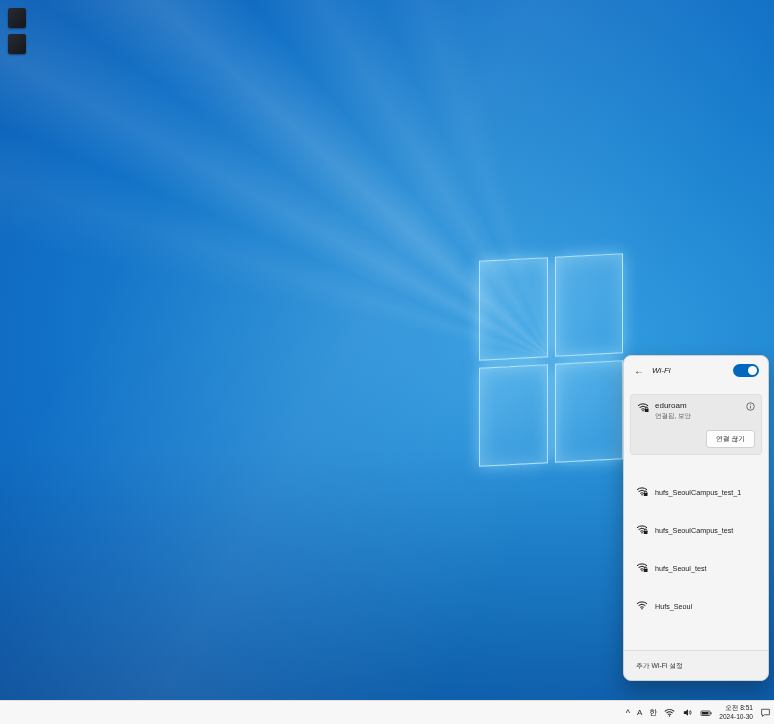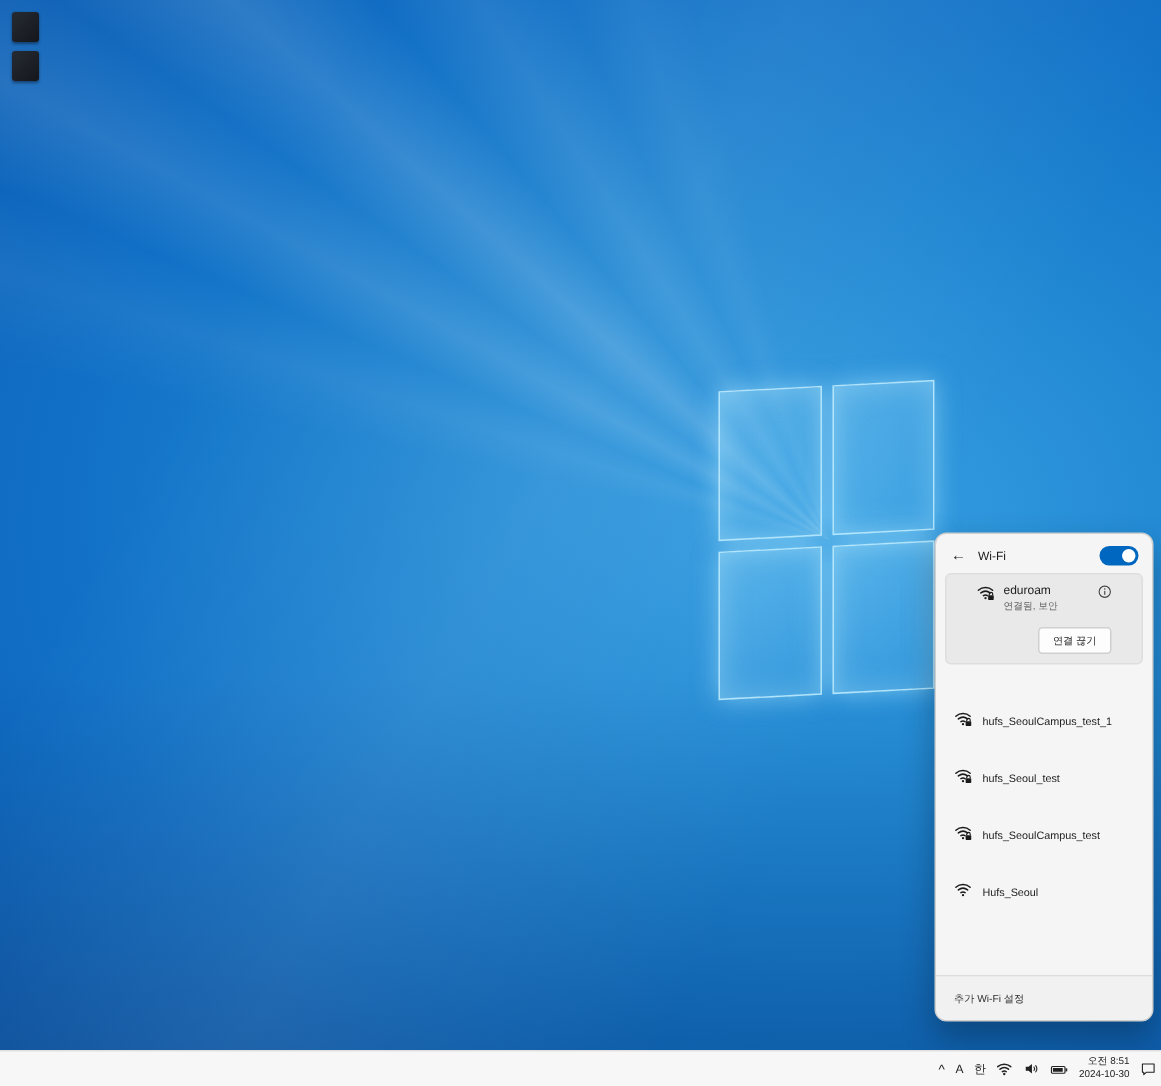--- a/index.html
+++ b/index.html
@@ -29,26 +29,26 @@
   .shortcut { position:absolute; left:8px; width:18px; height:20px; border-radius:2px;
     background:linear-gradient(135deg,#262b33,#14161b); box-shadow:0 1px 2px rgba(0,0,0,.4); }
   .shortcut.s1 { top:8px; } .shortcut.s2 { top:34px; }
 
   
   .wifi-panel { position:absolute; left:623px; top:355px; width:146px; height:326px;
     background:#f5f5f5; border:1px solid #cfcfcf; border-radius:8px;
     box-shadow:0 10px 22px rgba(0,0,0,0.28); display:flex; flex-direction:column; }
   .panel-header { display:flex; align-items:center; padding:8px 9px 5px 10px; }
   .back { font-size:10px; color:#1b1b1b; line-height:12px; cursor:default; }
-  .panel-title { font-size:8px; color:#1b1b1b; margin-left:8px; }
+  .panel-title { font-size:8px; color:#1b1b1b; margin-left:8px;font-style:italic; }
   .toggle { margin-left:auto; width:26px; height:13px; border-radius:7px; background:#0067c0; position:relative; }
   .toggle .knob { position:absolute; right:2px; top:2px; width:9px; height:9px; border-radius:50%; background:#fff; }
 
-  .connected-card { margin:0 6px 2px; background:#e9e9e9; border:1px solid #dedede;
-    border-radius:4px; padding:6px 20px; }
+  .connected-card { margin:12px 6px 2px; background:#e9e9e9; border:1px solid #dedede;
+    border-radius:4px; padding:6px 6px; }
   .cc-top { display:flex; align-items:flex-start; }
   .cc-text { margin-left:6px; }
   .cc-name { font-size:8px; color:#1b1b1b; }
   .cc-status { font-size:6.5px; color:#5f5f5f; margin-top:2px; }
   .info-btn { margin-left:auto; width:10px; height:10px; display:flex; align-items:center; justify-content:center; }
   .cc-btn-row { display:flex; justify-content:flex-end; margin-top:9px; }
   .disconnect-btn { font-size:6.8px; padding:3px 9px; background:#fdfdfd; border:1px solid #d0d0d0;
     border-radius:3px; color:#1b1b1b; font-family:inherit; }
 
   .network-list { flex:1; padding-top:2px; }
@@ -141,35 +141,35 @@
       <svg viewBox="0 0 24 24" width="12" height="12">
         <g fill="none" stroke="#1b1b1b" stroke-width="2" stroke-linecap="round">
           <path d="M2.5 9a14.5 14.5 0 0 1 19 0"></path>
             <path d="M5.8 12.6a10 10 0 0 1 12.4 0"></path>
             <path d="M9.2 16.2a5 5 0 0 1 5.6 0"></path>
         </g>
         <circle cx="12" cy="19.6" r="1.5" fill="#1b1b1b"></circle>
         <rect x="15.5" y="15.5" width="7.5" height="6.5" rx="1" fill="#1b1b1b"></rect>
         <path d="M17 15.5v-1.3a2.3 2.3 0 0 1 4.6 0v1.3" fill="none" stroke="#1b1b1b" stroke-width="1.6"></path>
       </svg>
+      <span class="net-name">hufs_SeoulCampus_test</span>
+    </div>
+
+    <div class="net-item">
+      <svg viewBox="0 0 24 24" width="12" height="12">
+        <g fill="none" stroke="#1b1b1b" stroke-width="2" stroke-linecap="round">
+          <path d="M2.5 9a14.5 14.5 0 0 1 19 0"></path>
+            <path d="M5.8 12.6a10 10 0 0 1 12.4 0"></path>
+            <path d="M9.2 16.2a5 5 0 0 1 5.6 0"></path>
+        </g>
+        <circle cx="12" cy="19.6" r="1.5" fill="#1b1b1b"></circle>
+        <rect x="15.5" y="15.5" width="7.5" height="6.5" rx="1" fill="#1b1b1b"></rect>
+        <path d="M17 15.5v-1.3a2.3 2.3 0 0 1 4.6 0v1.3" fill="none" stroke="#1b1b1b" stroke-width="1.6"></path>
+      </svg>
       <span class="net-name">hufs_Seoul_test</span>
-    </div>
-
-    <div class="net-item">
-      <svg viewBox="0 0 24 24" width="12" height="12">
-        <g fill="none" stroke="#1b1b1b" stroke-width="2" stroke-linecap="round">
-          <path d="M2.5 9a14.5 14.5 0 0 1 19 0"></path>
-            <path d="M5.8 12.6a10 10 0 0 1 12.4 0"></path>
-            <path d="M9.2 16.2a5 5 0 0 1 5.6 0"></path>
-        </g>
-        <circle cx="12" cy="19.6" r="1.5" fill="#1b1b1b"></circle>
-        <rect x="15.5" y="15.5" width="7.5" height="6.5" rx="1" fill="#1b1b1b"></rect>
-        <path d="M17 15.5v-1.3a2.3 2.3 0 0 1 4.6 0v1.3" fill="none" stroke="#1b1b1b" stroke-width="1.6"></path>
-      </svg>
-      <span class="net-name">hufs_SeoulCampus_test</span>
     </div>
 
 
     <div class="net-item">
       <svg viewBox="0 0 24 24" width="12" height="12">
         <g fill="none" stroke="#1b1b1b" stroke-width="2" stroke-linecap="round">
           <path d="M2.5 9a14.5 14.5 0 0 1 19 0"></path>
             <path d="M5.8 12.6a10 10 0 0 1 12.4 0"></path>
             <path d="M9.2 16.2a5 5 0 0 1 5.6 0"></path>
         </g>

